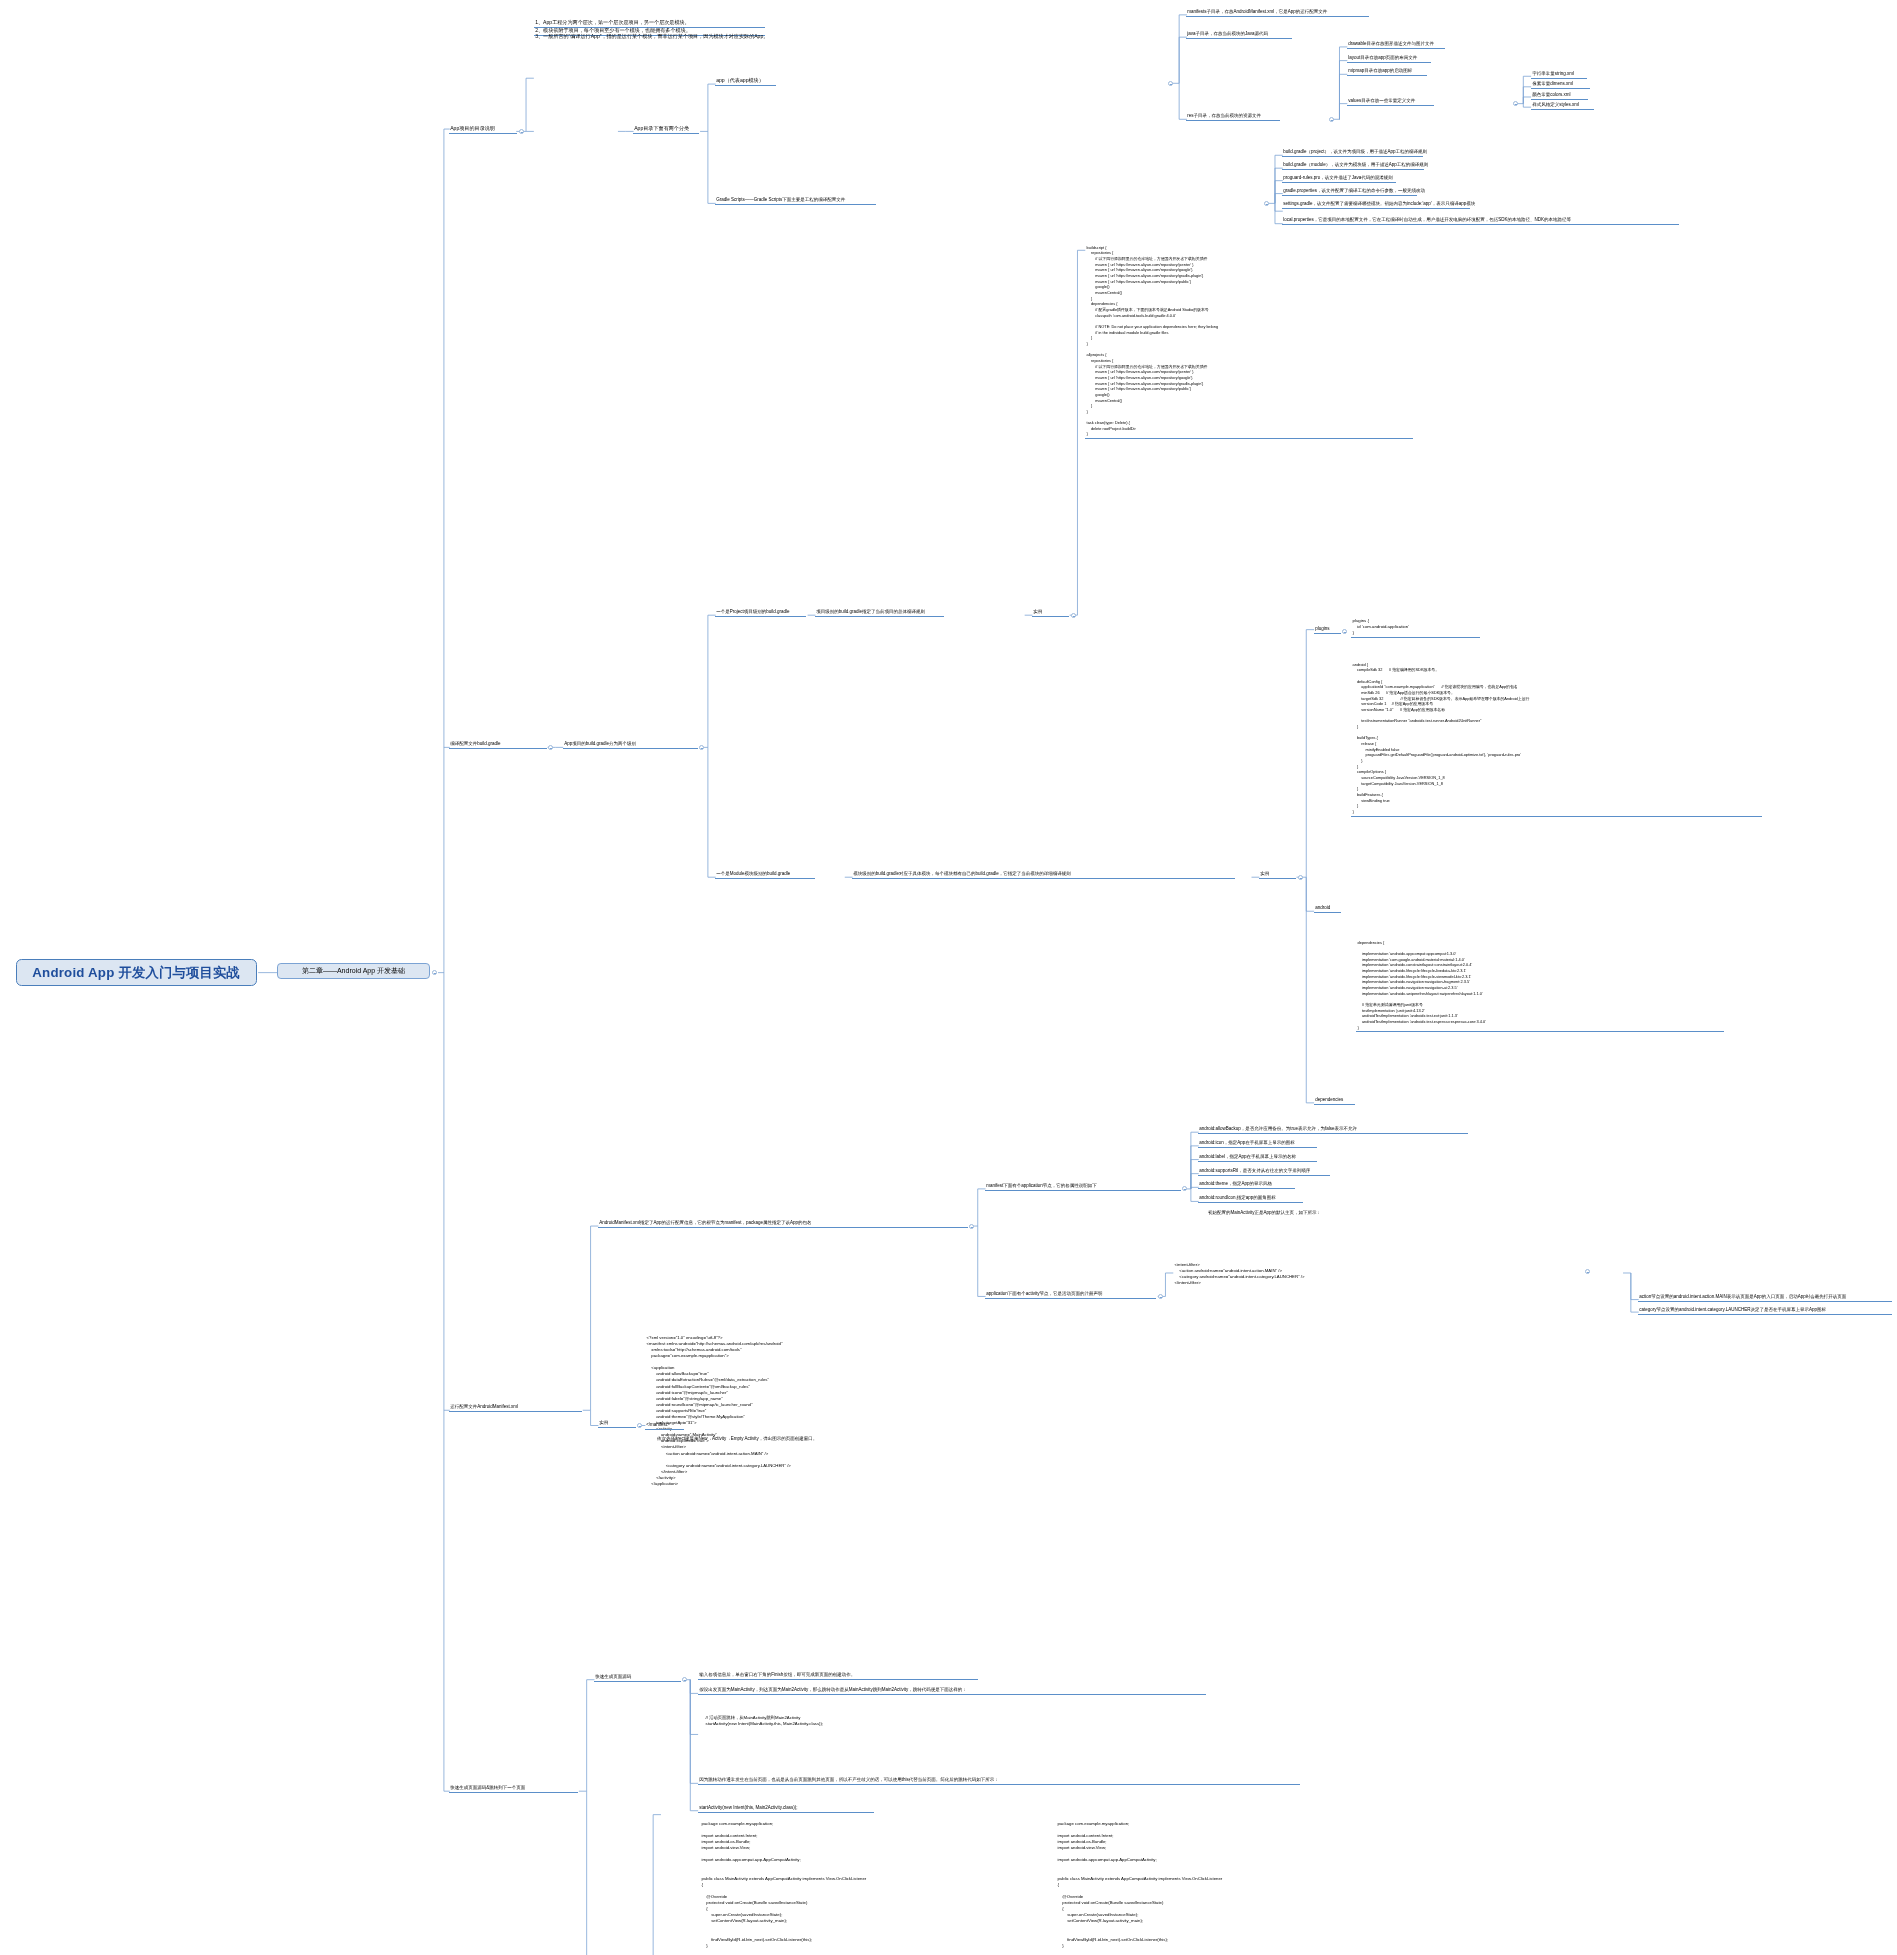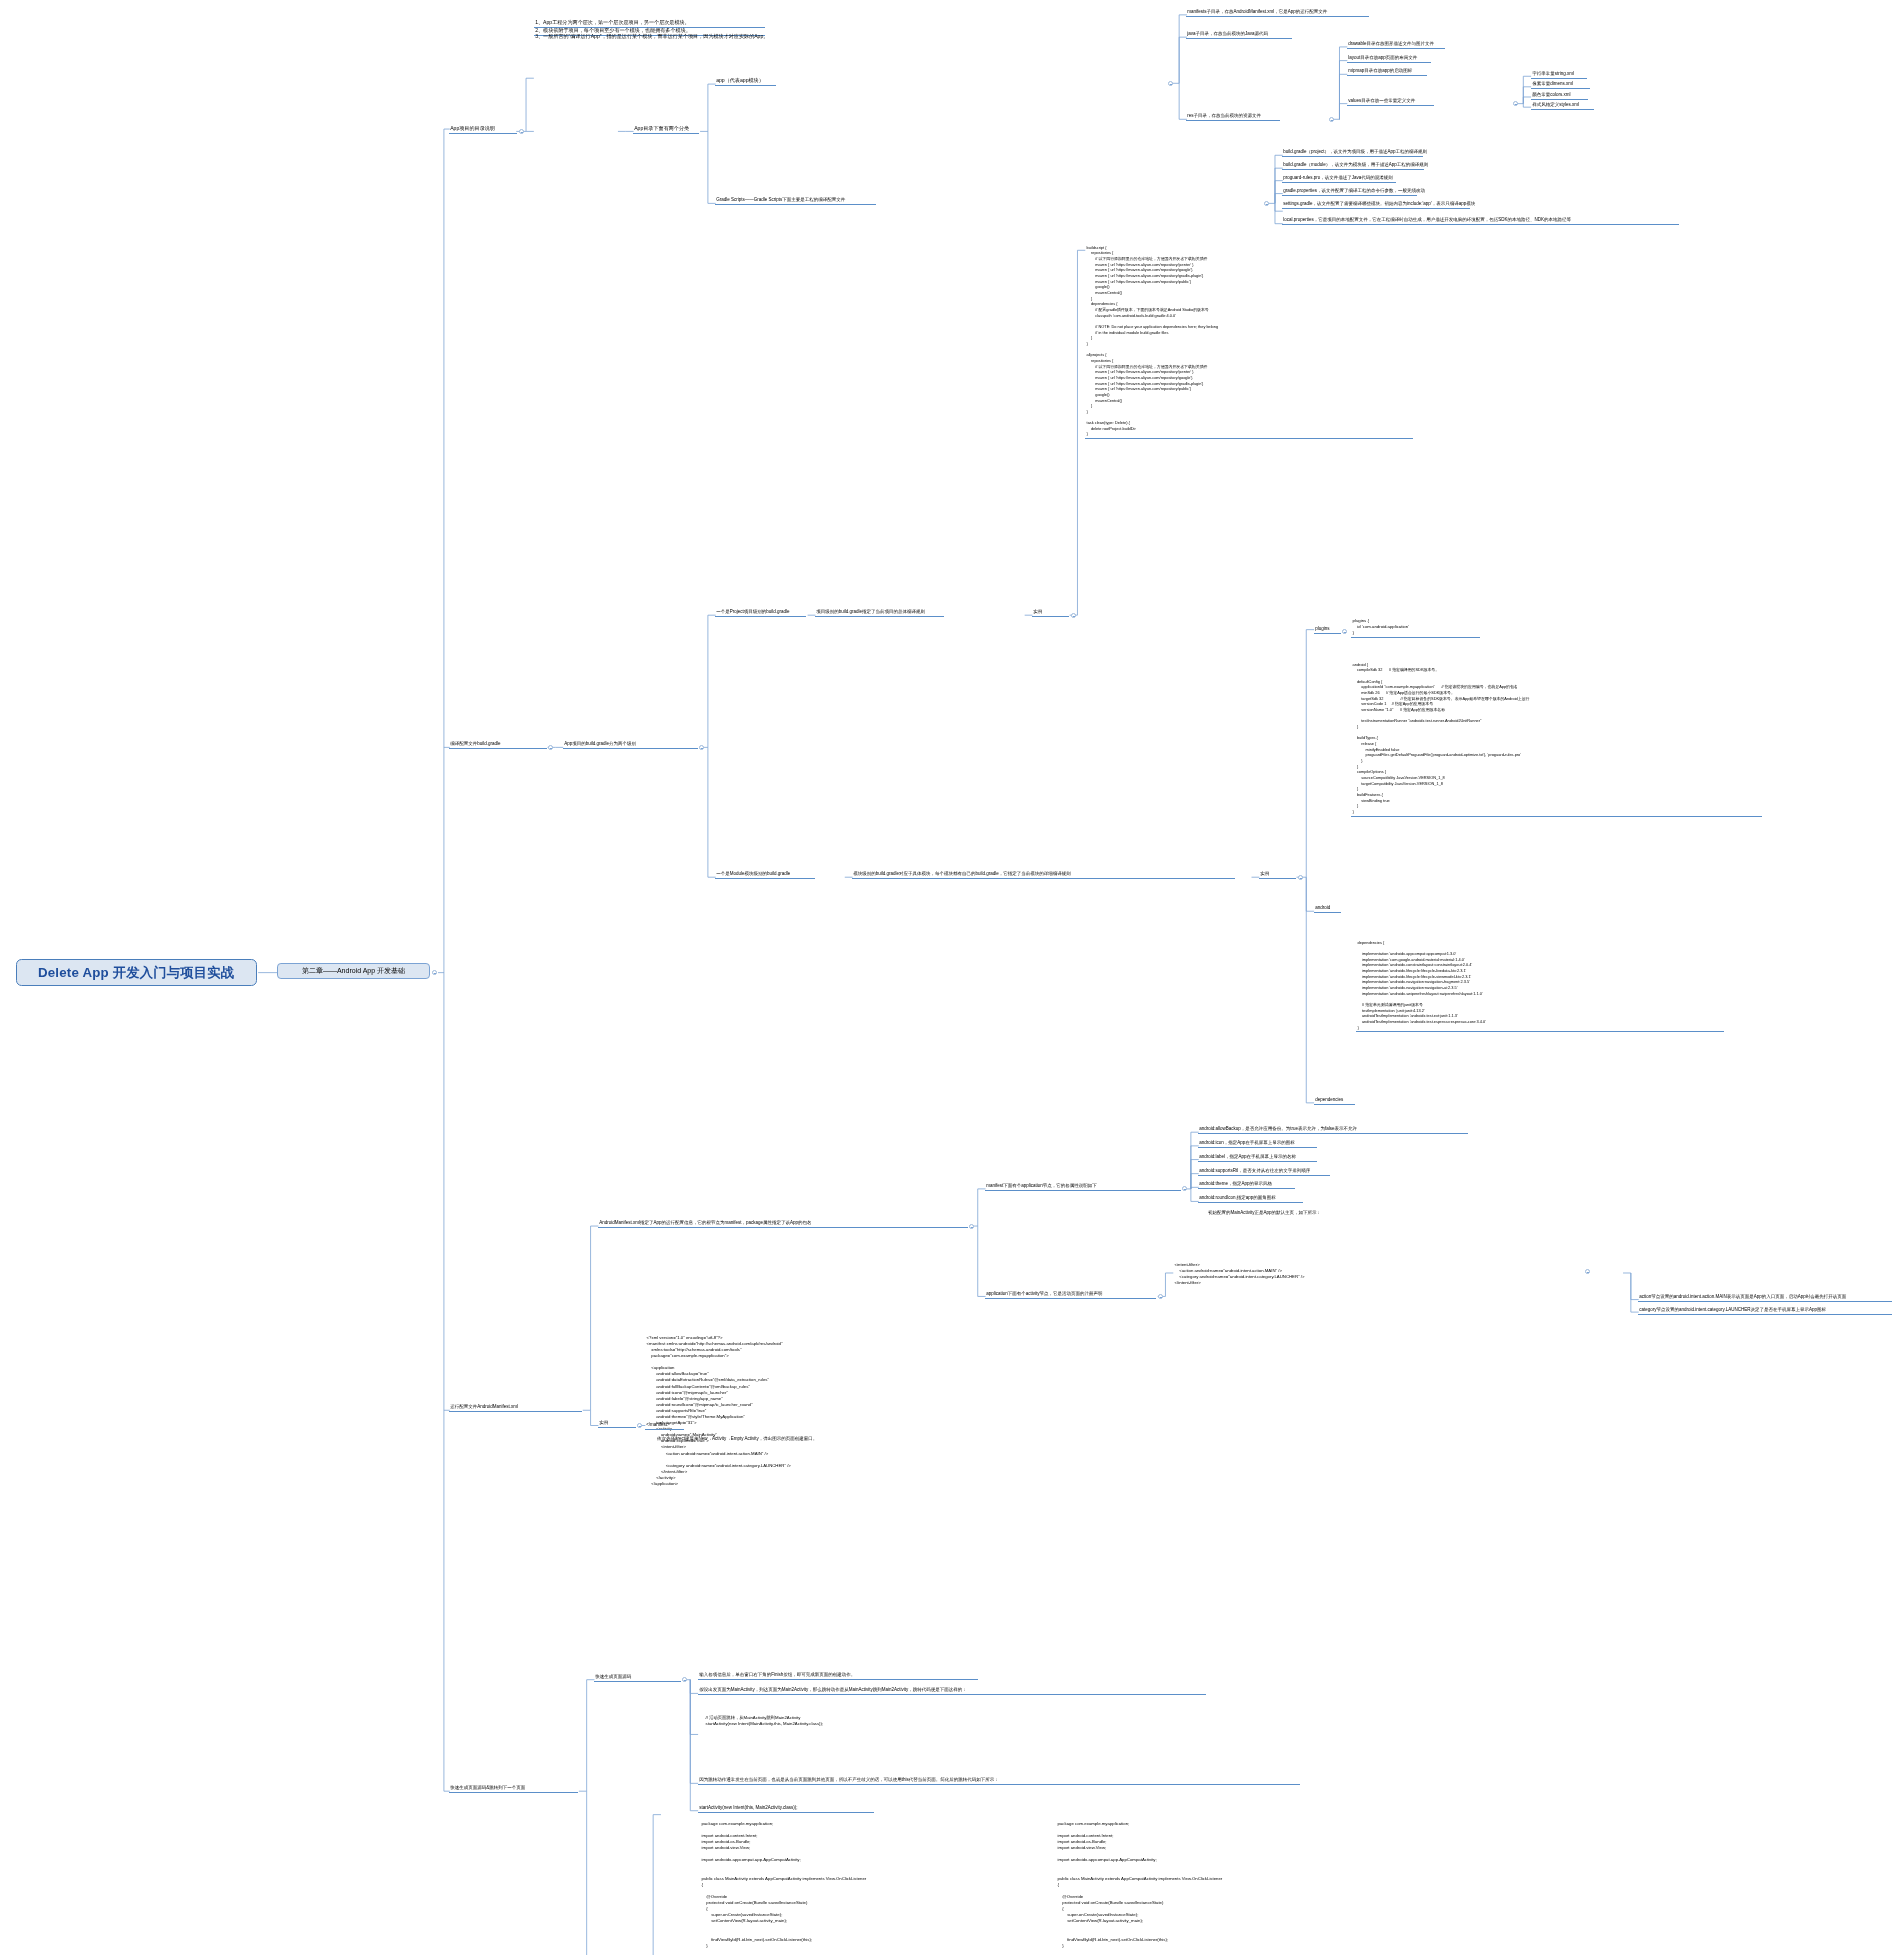--- a/index.html
+++ b/index.html
@@ -178,21 +178,21 @@
       <path d="M1745 4295 L1765 4295"></path>
       <path d="M1765 4295 L1765 4330 L1785 4330"></path>
       <path d="M1765 4295 L1765 4435 L1785 4435"></path>
       <path d="M1765 4295 L1765 4560 L1785 4560"></path>
       <path d="M1765 4295 L1765 4630 L1785 4630"></path>
       <path d="M1650 5060 L1670 5060"></path>
       <path d="M1670 5060 L1670 4640 L1690 4640"></path>
     </g>
   </svg>
 
-  <div class="node boxed" id="root-node" style="left:15.6px;top:959px;width:241px;">Delete App 开发入门与项目实战</div>
+  <div class="node boxed" id="root-node" style="left:15.6px;top:959px;width:241px;">Android App 开发入门与项目实战</div>
 
   <div class="node" id="chapter-node" style="left:277px;top:963px;width:153px;">第二章——Android App 开发基础</div>
   <div class="toggle" style="left:432px;top:970px;"></div>
 
   <div class="node u" style="left:449px;top:125px;width:68px;">App项目的目录说明</div>
   <div class="toggle" style="left:519px;top:129px;"></div>
 
   <div class="node u" style="left:534px;top:19px;width:231px;">1、App工程分为两个层次，第一个层次是项目，另一个层次是模块。</div>
   <div class="node u" style="left:534px;top:27px;width:231px;">2、模块依附于项目，每个项目至少有一个模块，也能拥有多个模块。</div>
   <div class="node u" style="left:534px;top:33px;width:241px;border-bottom:none;">3、一般所言的“编译运行App”，指的是运行某个模块，而非运行某个项目，因为模块才对应实际的App。</div>

